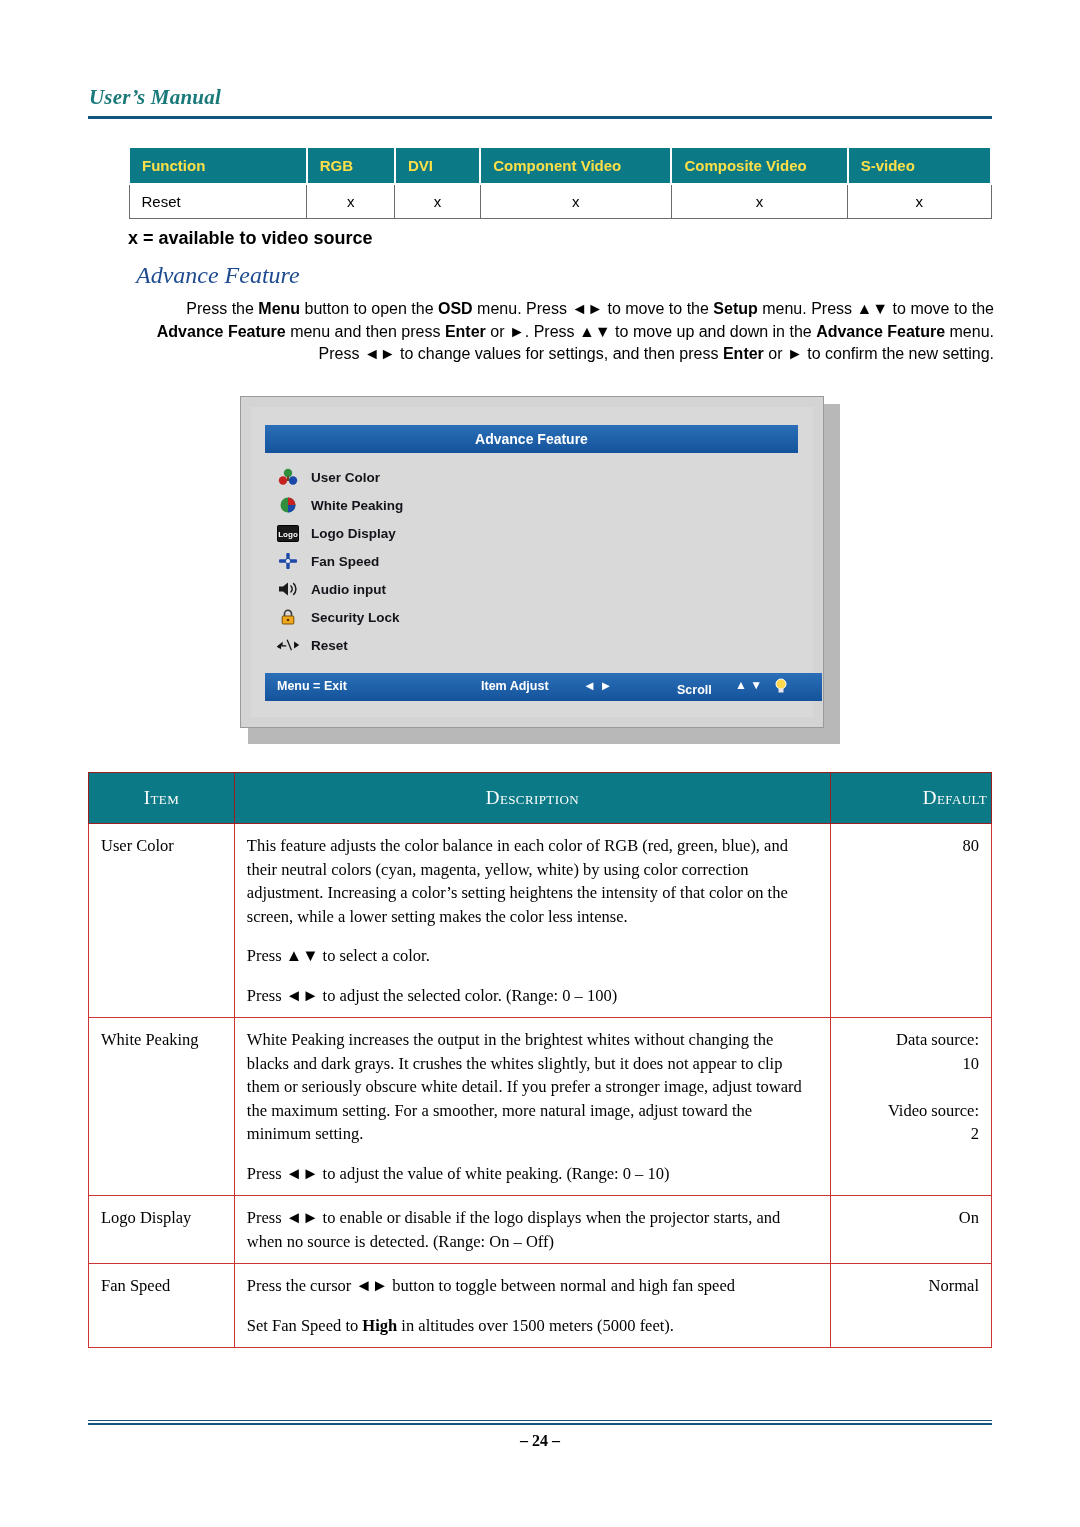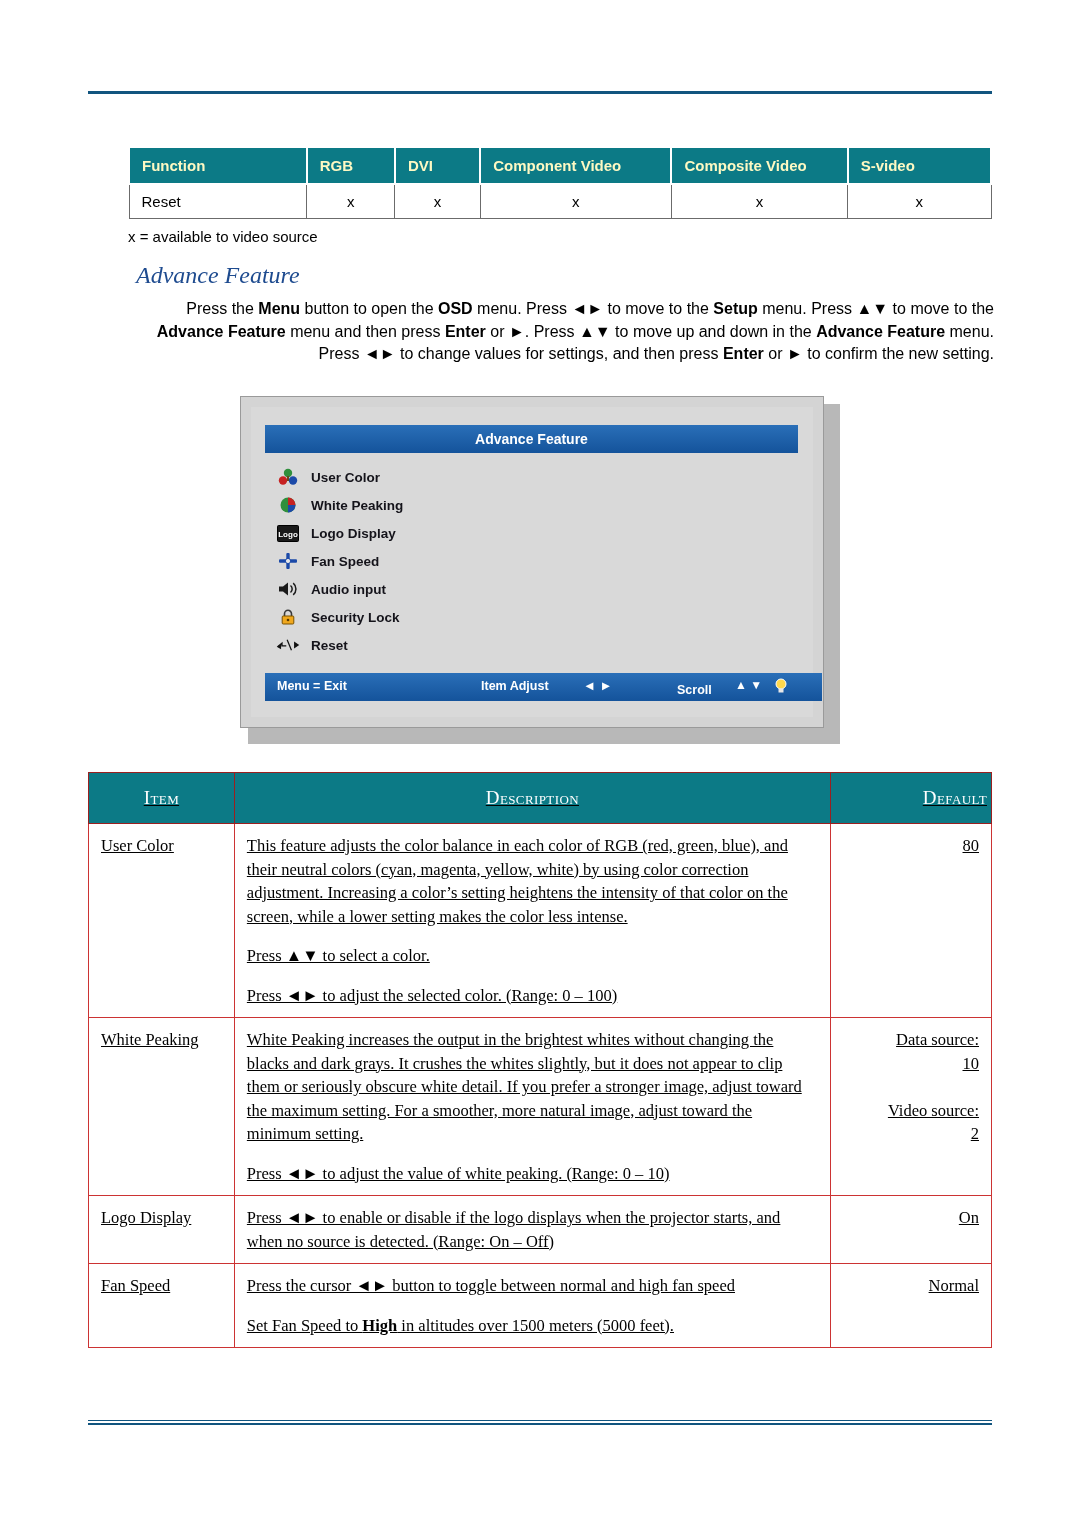--- a/index.html
+++ b/index.html
@@ -53,21 +53,21 @@
   .top-table {
     position: absolute;
     left: 128px;
     top: 146px;
     border-collapse: collapse;
     width: 864px;
     font-family: "Liberation Sans", sans-serif;
   }
   .top-table th {
     background: #0c7a86;
-    color: #fef9c3;
+    color: #fde047;
     font-size: 15px;
     font-weight: bold;
     text-align: left;
     padding: 9px 12px;
     border: 2px solid #ffffff;
   }
   .top-table td {
     font-size: 15px;
     padding: 8px 12px;
     border: 1px solid #6b6b6b;
@@ -79,21 +79,22 @@
   .top-table .c-dvi { width: 78px; }
   .top-table .c-comp { width: 210px; }
   .top-table .c-composite { width: 190px; }
   .top-table .c-svideo { width: 160px; }
 
   .legend {
     position: absolute;
     left: 128px;
     top: 228px;
     font-family: "Liberation Sans", sans-serif;
-    font-size: 15px;
+    font-size: 18px;
+    font-weight: bold;
   }
 
   
   .section-title {
     position: absolute;
     left: 136px;
     top: 262px;
     font-family: "Liberation Serif", serif;
     font-style: italic;
     font-size: 24px;
@@ -207,21 +208,20 @@
   .osd-footer .f-bulb { position: absolute; left: 508px; top: 4px; }
 
   
   .main-table {
     position: absolute;
     left: 88px;
     top: 772px;
     width: 904px;
     border-collapse: collapse;
     font-family: "Liberation Serif", serif;
-    text-decoration: underline;
   }
   .main-table th {
     background: #0c7a86;
     color: #ffffff;
     border: 1px solid #9a2020;
     font-weight: normal;
     padding: 14px 4px;
     font-size: 19px;
     letter-spacing: 0.4px;
   }
@@ -265,20 +265,21 @@
     font-size: 16px;
     font-weight: bold;
   }
 </style>
 </head>
 <body>
 
 <div class="page">
 
   <div class="header">
+    <div class="header-title">User’s Manual</div>
     <div class="header-rule">
       <div class="header-rule-inner"></div>
     </div>
   </div>
 
   <table class="top-table">
     <thead>
       <tr>
         <th class="c-func">Function</th>
         <th class="c-rgb">RGB</th>
@@ -457,14 +458,15 @@
           <p>Set Fan Speed to <b>High</b> in altitudes over 1500 meters (5000 feet).</p>
         </td>
         <td class="col-default">Normal</td>
       </tr>
     </tbody>
   </table>
 
   <div class="footer-rule">
     <div class="footer-rule-inner"></div>
   </div>
+  <div class="footer-page">– 24 –</div>
 
 </div>
 
 </body></html>

